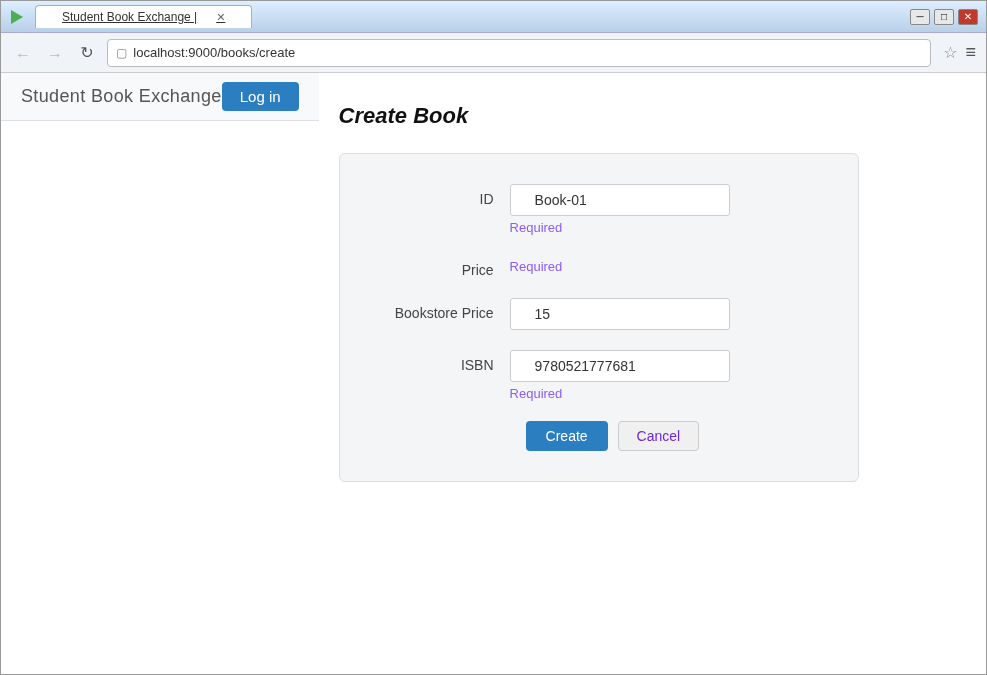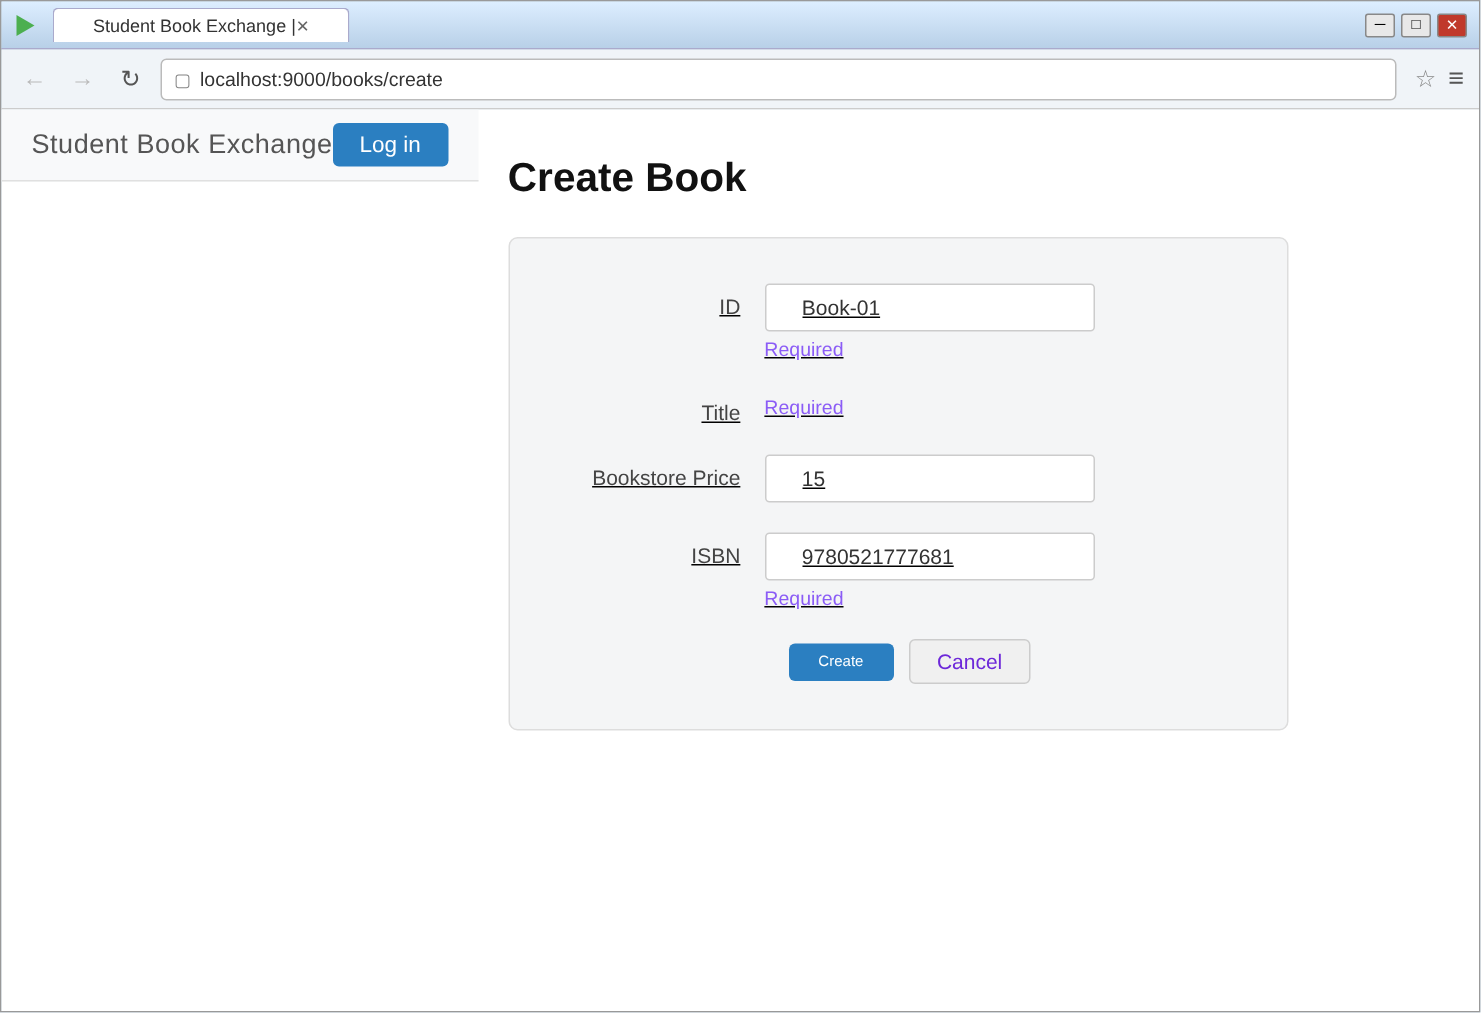--- a/index.html
+++ b/index.html
@@ -44,22 +44,23 @@
     .title-bar-tab {
       background: white;
       border: 1px solid #aac;
       border-bottom: none;
       border-radius: 4px 4px 0 0;
       padding: 4px 26px;
       font-size: 12px;
       color: #333;
       display: flex;
       align-items: center;
-      gap: 0;
+      gap: 19px;
       margin-left: 4px;
+      text-decoration: underline;
     }
 
     .tab-close {
       font-size: 11px;
       color: #666;
       cursor: pointer;
     }
 
     .title-bar-controls {
       display: flex;
@@ -186,40 +187,40 @@
     }
 
     
     .main-content {
       flex: 1;
       padding: 30px 20px 20px 20px;
       overflow-y: auto;
     }
 
     .page-heading {
-      font-size: 27px;
+      font-size: 22px;
       font-weight: bold;
       color: #111;
       margin-bottom: 24px;
+      font-style: italic;
     }
 
     
     .form-card {
       background: #f4f5f6;
       border: 1px solid #ddd;
       border-radius: 6px;
       padding: 30px 40px;
       max-width: 520px;
     }
 
     .form-row {
       display: flex;
       align-items: flex-start;
       margin-bottom: 20px;
-      text-decoration: underline;
     }
 
     .form-label {
       width: 130px;
       text-align: right;
       padding-right: 16px;
       padding-top: 7px;
       font-size: 14px;
       color: #444;
       flex-shrink: 0;
@@ -256,21 +257,21 @@
       margin-left: 146px;
       gap: 10px;
     }
 
     .btn-create {
       background: #2b7fc1;
       color: white;
       border: none;
       border-radius: 4px;
       padding: 7px 20px;
-      font-size: 10px;
+      font-size: 14px;
       cursor: pointer;
     }
 
     .btn-cancel {
       background: #f0f0f0;
       color: #6d28d9;
       border: 1px solid #ccc;
       border-radius: 4px;
       padding: 6px 18px;
       font-size: 14px;
@@ -333,21 +334,21 @@
 
         <div class="form-row">
           <label class="form-label">ID</label>
           <div class="form-field-group">
             <input class="form-input" type="text" value="Book-01" style="">
             <span class="field-error">Required</span>
           </div>
         </div>
 
         <div class="form-row">
-          <label class="form-label">Title</label>
+          <label class="form-label">Price</label>
           <div class="form-field-group">
             <span class="field-error">Required</span>
           </div>
         </div>
 
 
         <div class="form-row">
           <label class="form-label">Bookstore Price</label>
           <div class="form-field-group">
             <input class="form-input" type="text" value="15" style="">

